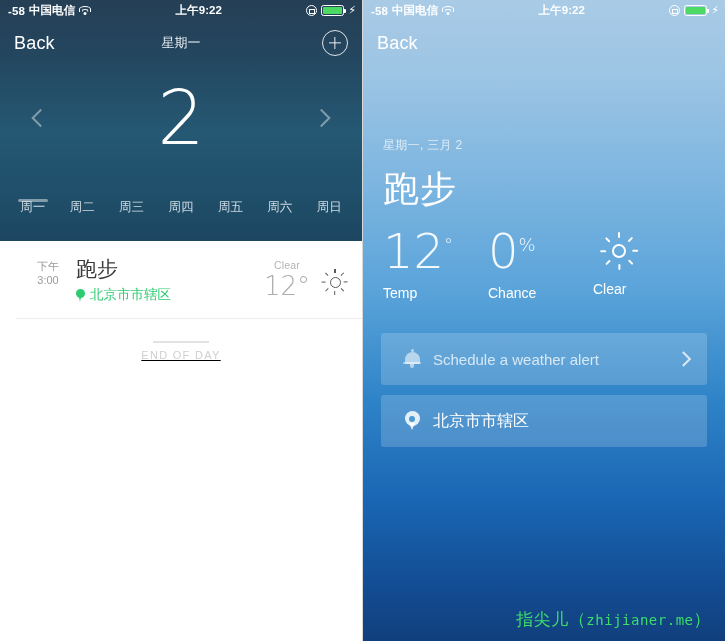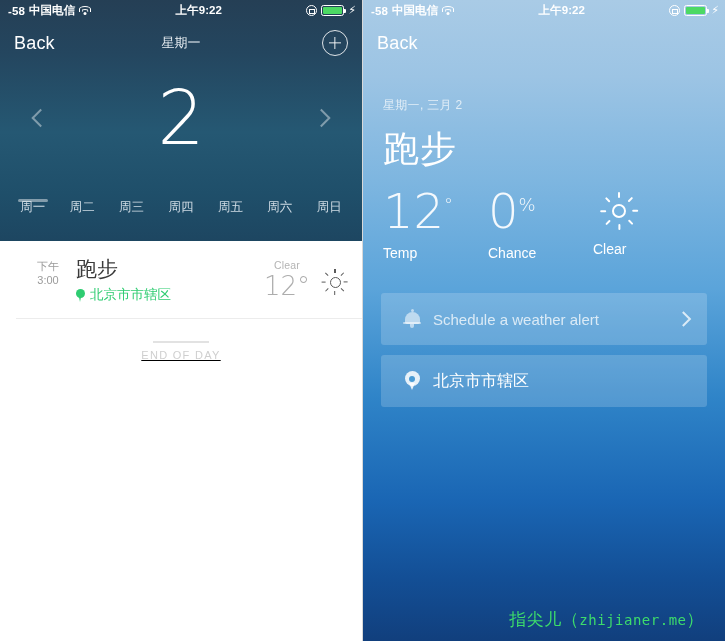--- a/index.html
+++ b/index.html
@@ -133,21 +133,21 @@
 
   
   .phone-right{
     position:relative; width:362px; height:641px;
     background:linear-gradient(180deg,#a9cbe6 0%,#9cc4e4 12%,#7eb6e0 28%,#5ba4da 45%,#2f84c8 62%,#1a66b4 78%,#134f96 90%,#113f7d 100%);
     overflow:hidden;
   }
   .r-navbar{ height:44px; display:flex; align-items:center; padding:0 14px; }
   .r-back{ color:#ffffff; font-size:18px; letter-spacing:.2px; }
   .r-content{ padding:0 20px; }
-  .r-date{ color:rgba(255,255,255,.72); font-size:12px; margin-top:32px; letter-spacing:.3px; }
+  .r-date{ color:rgba(255,255,255,.72); font-size:12px; margin-top:72px; letter-spacing:.3px; }
   .r-title{ color:#ffffff; font-size:36px; font-weight:200; line-height:1.15; margin-top:14px;
             letter-spacing:1px; }
   .r-time{ color:#ffffff; font-size:19px; font-weight:300; margin-top:20px; letter-spacing:.2px; }
   .r-stats{ display:flex; margin-top:18px; }
   .r-stat{ width:105px; }
   .r-stat.third{ width:auto; }
   .r-big{ color:rgba(255,255,255,.92); font-size:48px; font-weight:100; line-height:1;
           font-family:"DejaVu Sans","Liberation Sans",sans-serif; position:relative;
           display:inline-block; }
   .r-sup{ font-size:18px; vertical-align:super; font-weight:200; }
@@ -184,21 +184,21 @@
   .pin-white .hole{ position:absolute; top:4.2px; left:4.2px; width:6.6px; height:6.6px;
                     border-radius:50%; background:#4a9bd4; }
   .r-action-text{ color:rgba(255,255,255,.75); font-size:15px; padding-left:6px; }
   .r-action-text.solid{ color:#ffffff; font-size:16px; }
   .r-chev{ position:absolute; right:18px; top:50%; width:11px; height:11px;
            border-top:2px solid rgba(255,255,255,.75);
            border-right:2px solid rgba(255,255,255,.75);
            transform:translateY(-50%) rotate(45deg); }
 
   .watermark{
-    position:absolute; right:21px; bottom:10px; color:#3ddc6b;
+    position:absolute; right:14px; bottom:10px; color:#3ddc6b;
     font-size:17px; letter-spacing:.5px; white-space:nowrap;
   }
   .watermark .url{ color:#3ddc6b; font-family:"DejaVu Sans Mono","Liberation Mono",monospace;
                    font-size:14px; }
 </style>
 </head>
 <body>
 
 <div class="screens">
 

